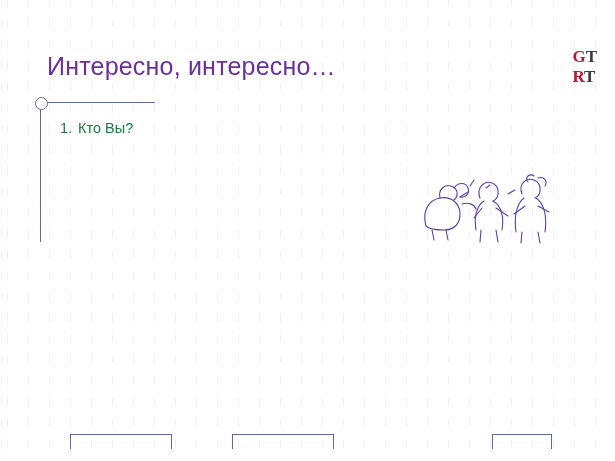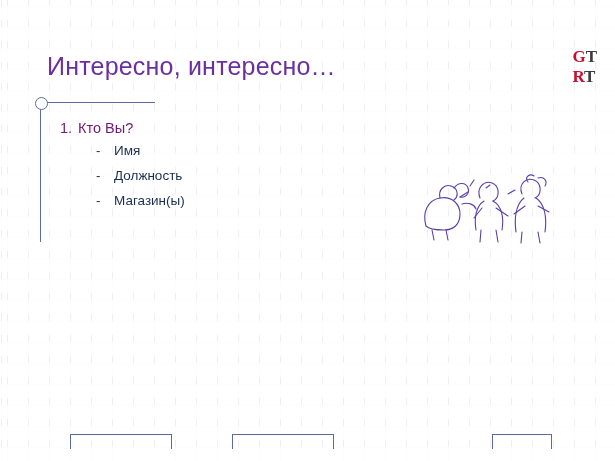--- a/index.html
+++ b/index.html
@@ -98,21 +98,21 @@
   
   #body {
     position: absolute;
     left: 60px;
     top: 120px;
     width: 470px;
     color: #1b2b4b;
   }
   .lvl1 {
     font-size: 14.5px;
-    color: #701a75;
+    color: #15803d;
     margin: 0 0 7px 0;
     white-space: nowrap;
   }
   .lvl1 .num { margin-right: 6px; }
   .sub {
     margin: 0 0 0 36px;
   }
   .lvl2 {
     font-size: 13.5px;
     color: #1b3050;
@@ -166,31 +166,20 @@
   </div>
 
   <div id="title">Интересно, интересно…</div>
 
   <div id="body">
 
     <p class="lvl1">
       <span class="num">1.</span><span>Кто Вы?</span>
     </p>
 
-    <div class="sub">
-      <p class="lvl2">
-        <span class="dash">-</span><span>Имя</span>
-      </p>
-      <p class="lvl2">
-        <span class="dash">-</span><span>Должность</span>
-      </p>
-      <p class="lvl2">
-        <span class="dash">-</span><span>Магазин(ы)</span>
-      </p>
-    </div>
 
     <div class="gap-a"></div>
 
 
     <div class="gap-b"></div>
 
   </div>
 
   <div id="clipart">
     <svg width="135" height="78" viewBox="0 0 135 78" fill="none" stroke="#5b3fa8" stroke-width="1.1" stroke-linecap="round" stroke-linejoin="round">

